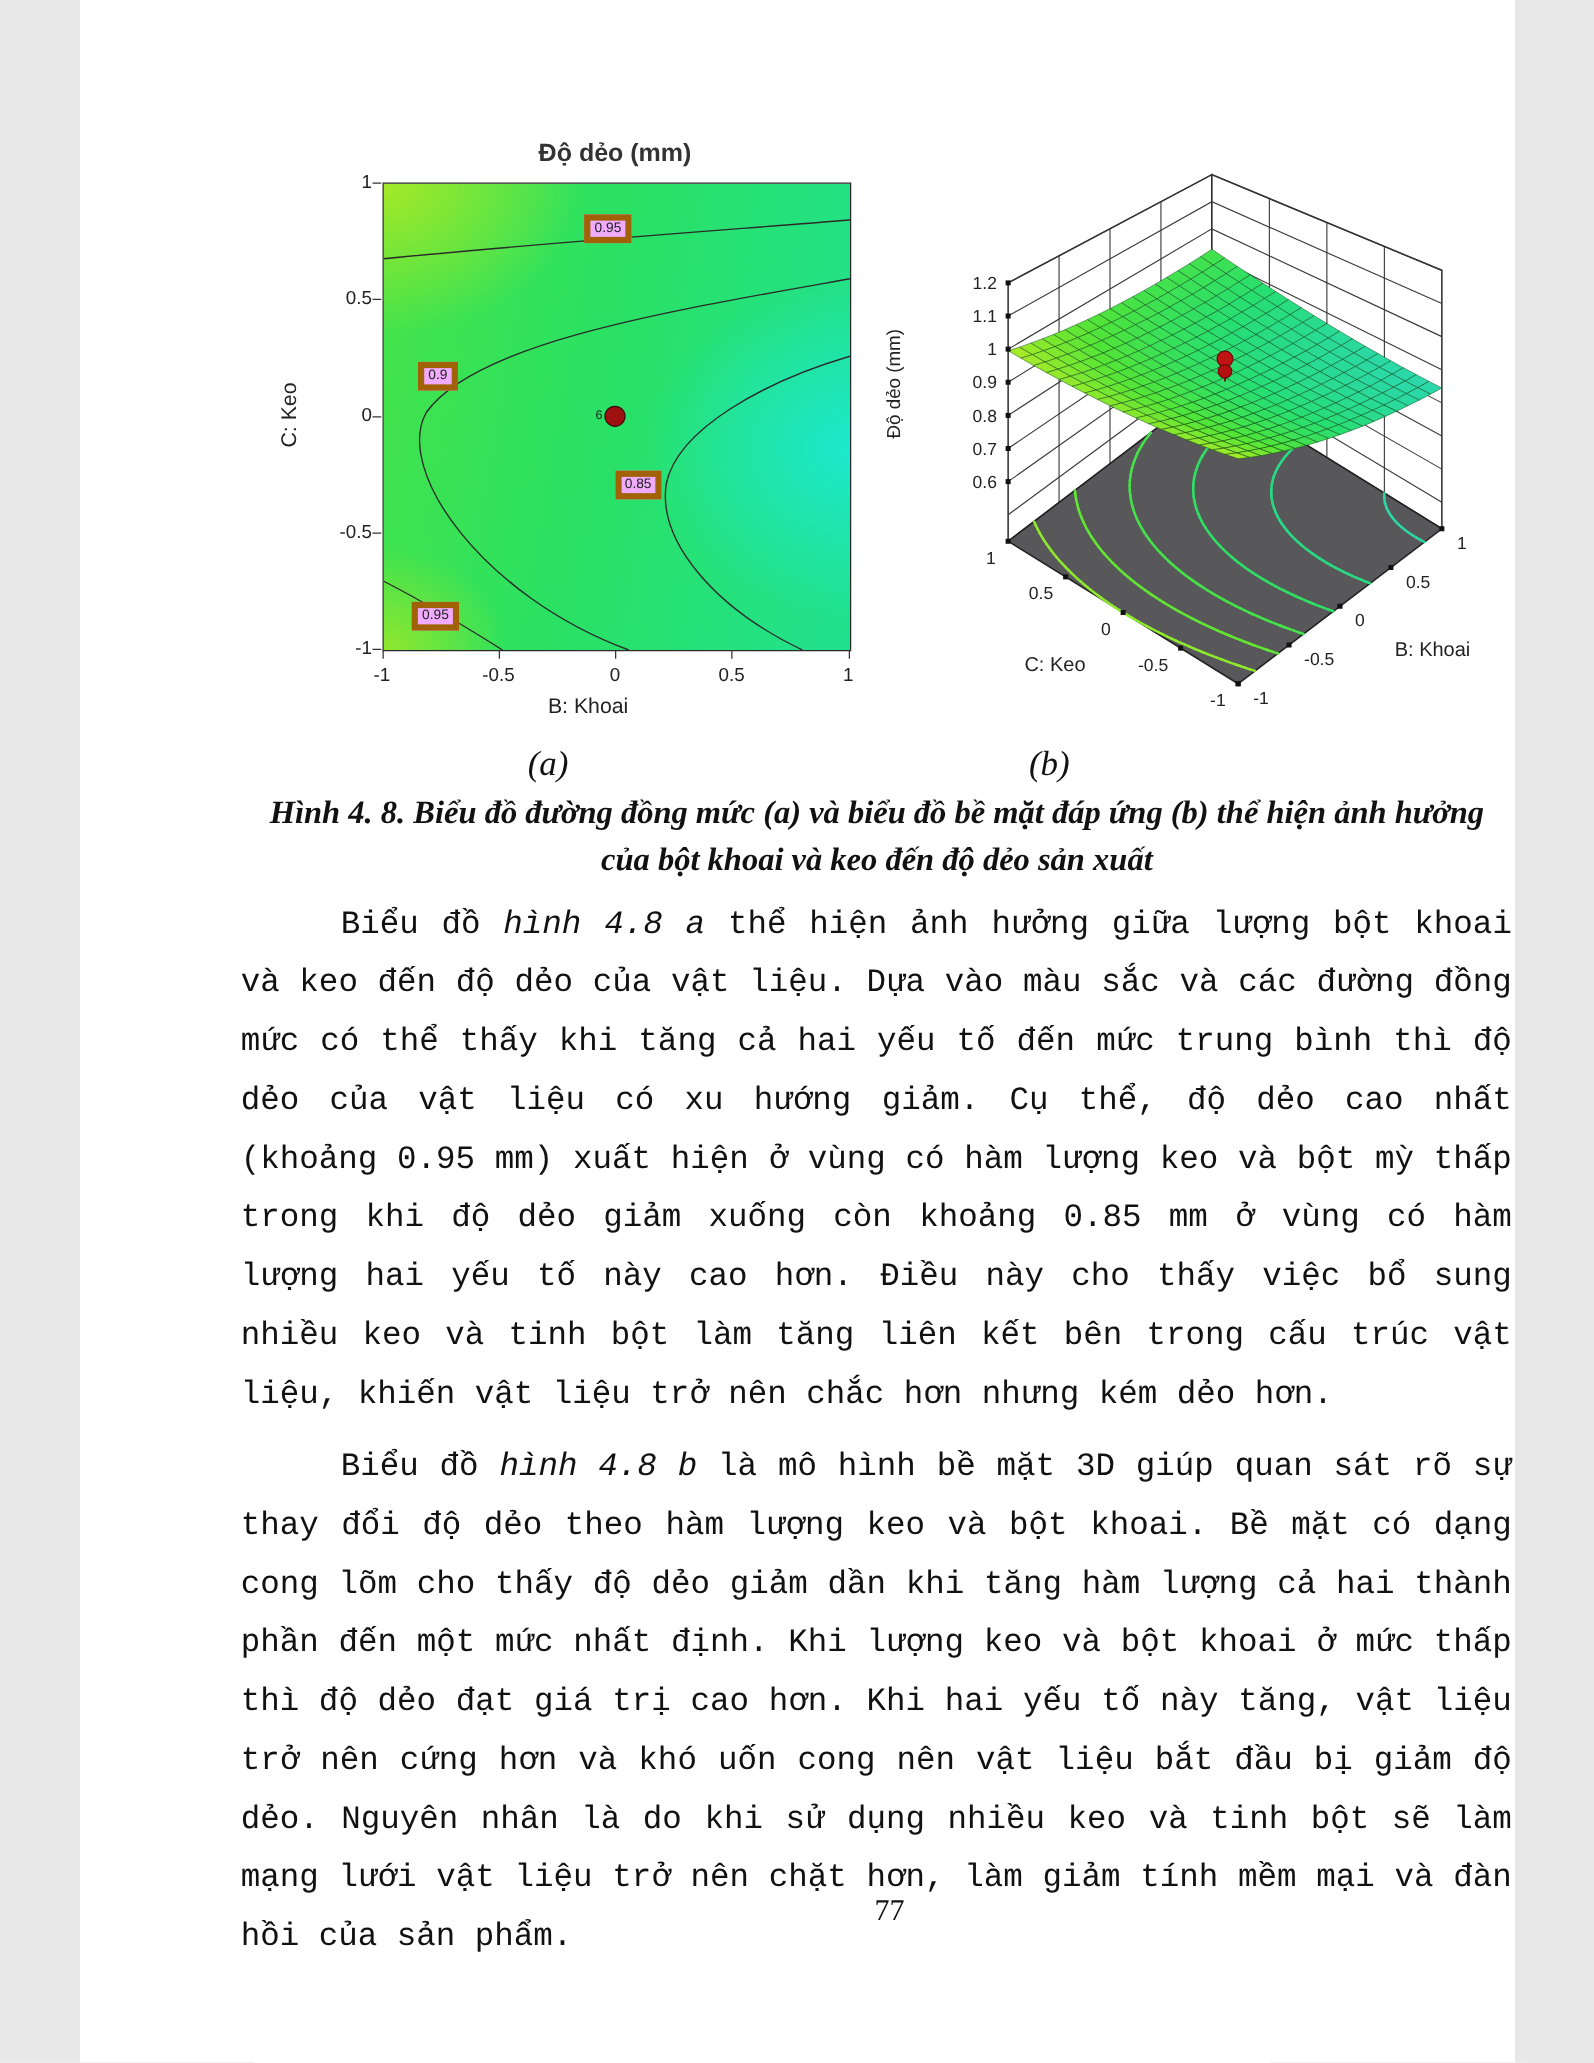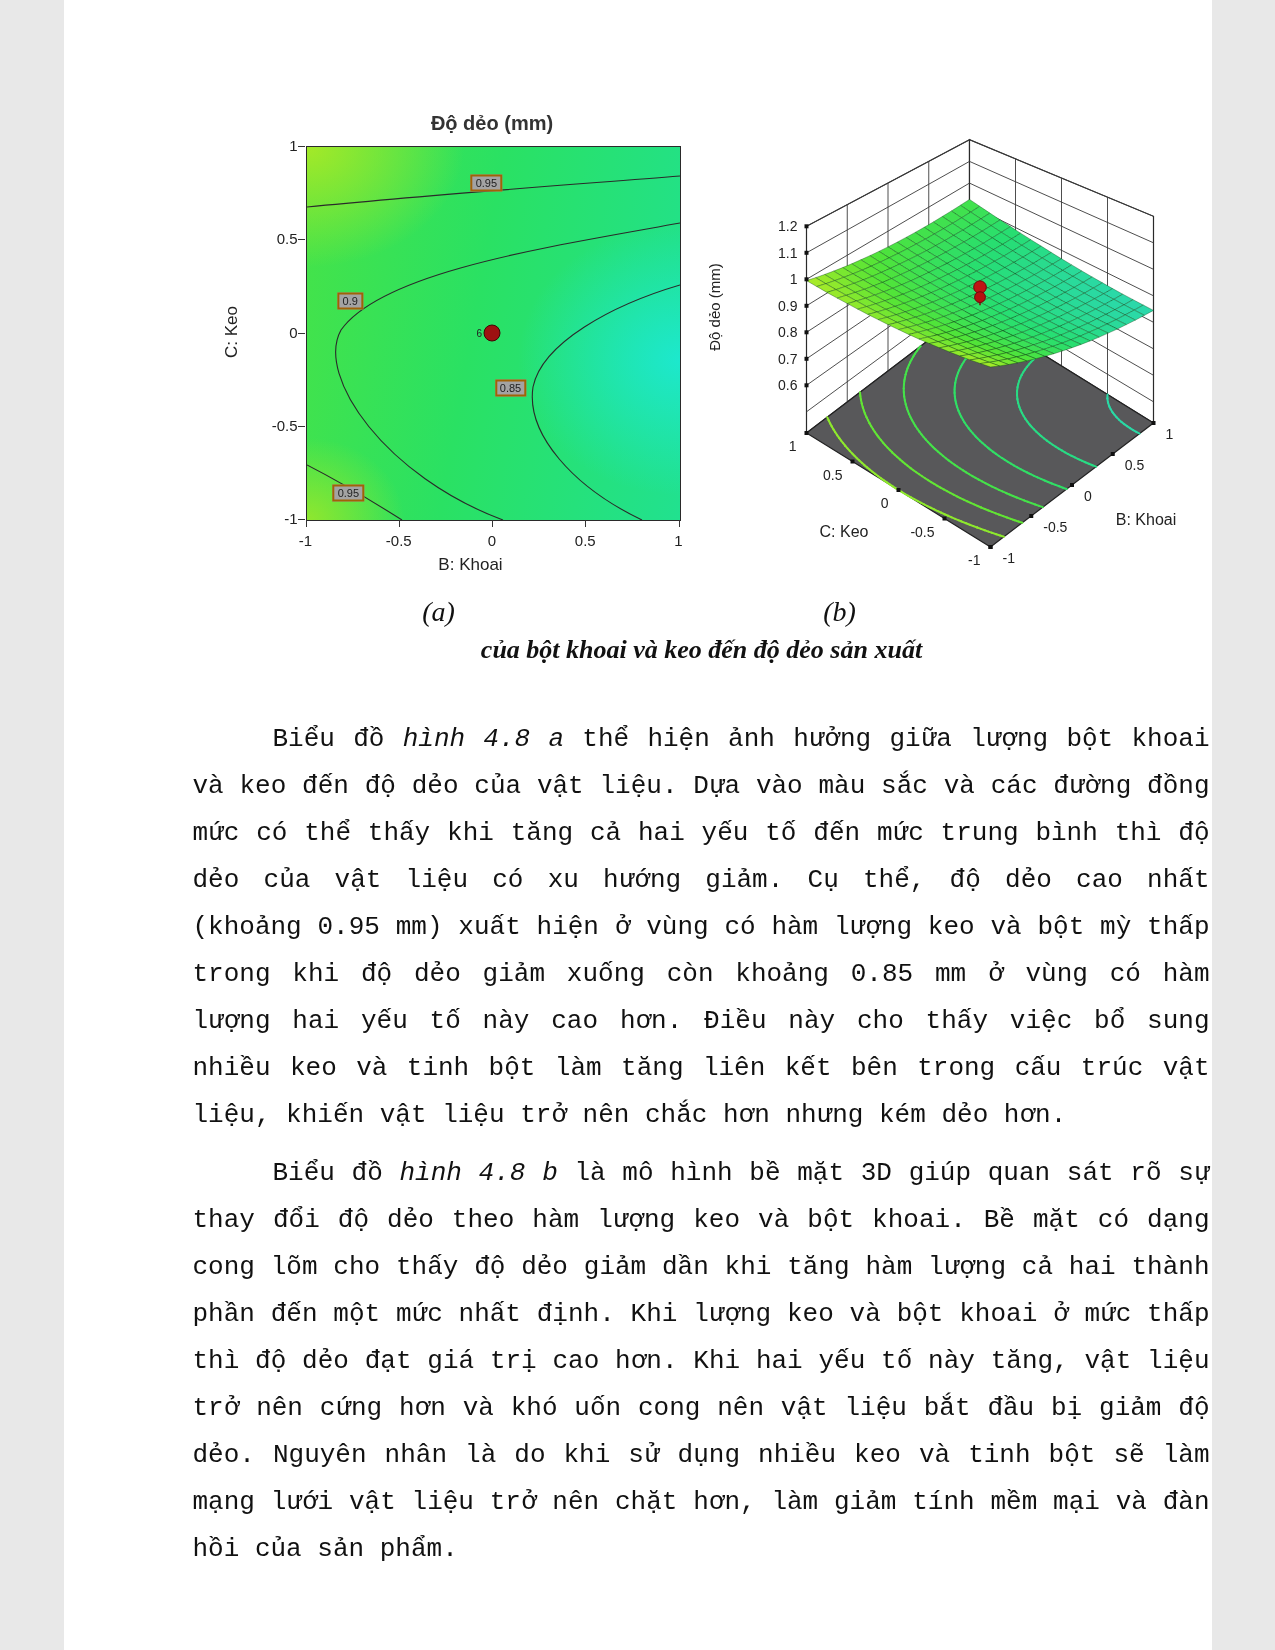--- a/index.html
+++ b/index.html
@@ -11,21 +11,21 @@
   #plotA{position:absolute;left:102px;top:46px;width:373px;height:373px;border:1px solid #2a2a2a;box-sizing:content-box;
     background:
       radial-gradient(ellipse 62% 52% at 100% 57%, #1de8cd 0%, rgba(29,232,205,0) 70%),
       radial-gradient(ellipse 68% 52% at 0% 0%, #a4e928 0%, rgba(164,233,40,0) 62%),
       radial-gradient(ellipse 45% 38% at 0% 100%, #90e72e 0%, rgba(144,231,46,0) 58%),
       linear-gradient(100deg, #46e348 0%, #2ae163 45%, #21e18f 100%);}
   #plotA svg{position:absolute;left:0;top:0;}
   .ctick{position:absolute;background:#333;}
   .cxlab{position:absolute;width:44px;margin-left:-22px;text-align:center;font-size:15px;color:#222;}
   .cylab{position:absolute;width:44px;text-align:right;font-size:15px;color:#222;}
-  .clabel{position:absolute;transform:translate(-50%,-50%);background:#a3a3a3;border:2px solid #a16207;color:#222;
+  .clabel{position:absolute;transform:translate(-50%,-50%);background:#f0abfc;border:5px solid #a16207;color:#222;
           font-size:11px;line-height:13px;padding:0 3px;white-space:nowrap;}
   .cdot{position:absolute;width:15px;height:15px;border-radius:50%;background:#9e1111;border:1px solid #420404;
         transform:translate(-50%,-50%);}
   .cdot6{position:absolute;transform:translate(-100%,-50%);font-size:10px;color:#222;}
   #chartA .ylab{position:absolute;left:28px;top:232px;transform:translate(-50%,-50%) rotate(-90deg);font-size:17px;color:#222;}
   #chartA .xlab{position:absolute;left:102px;top:455px;width:330px;text-align:center;font-size:17px;color:#222;}
   
   #chartB{position:absolute;left:630px;top:85px;width:530px;height:495px;}
   
   .figlab{position:absolute;top:596px;font-size:28px;font-style:italic;transform:translateX(-50%);}
@@ -891,21 +891,23 @@
         <text x="150" y="452" text-anchor="middle" fill="#222" font-family="&quot;Liberation Sans&quot;,sans-serif" font-size="16">C: Keo</text>
         <text x="452" y="440" text-anchor="middle" fill="#222" font-family="&quot;Liberation Sans&quot;,sans-serif" font-size="16">B: Khoai</text>
         <text x="0" y="0" text-anchor="middle" fill="#222" font-family="&quot;Liberation Sans&quot;,sans-serif" font-size="15" transform="translate(26,222) rotate(-90)">Độ dẻo (mm)</text>
       </svg>
   </div>
 
   <div class="figlab" style="left:375px;">(a)</div>
   <div class="figlab" style="left:776px;">(b)</div>
 
   <div id="caption">
+    <div>Hình 4. 8. Biểu đồ đường đồng mức (a) và biểu đồ bề mặt đáp ứng (b) thể hiện ảnh hưởng</div>
     <div>của bột khoai và keo đến độ dẻo sản xuất</div>
   </div>
 
   <div id="bodytext">
     <p><span>Biểu đồ </span><span class="ref-italic">hình 4.8 a</span><span> thể hiện ảnh hưởng giữa lượng bột khoai và keo đến độ dẻo của vật liệu. Dựa vào màu sắc và các đường đồng mức có thể thấy khi tăng cả hai yếu tố đến mức trung bình thì độ dẻo của vật liệu có xu hướng giảm. Cụ thể, độ dẻo cao nhất (khoảng 0.95 mm) xuất hiện ở vùng có hàm lượng keo và bột mỳ thấp trong khi độ dẻo giảm xuống còn khoảng 0.85 mm ở vùng có hàm lượng hai yếu tố này cao hơn. Điều này cho thấy việc bổ sung nhiều keo và tinh bột làm tăng liên kết bên trong cấu trúc vật liệu, khiến vật liệu trở nên chắc hơn nhưng kém dẻo hơn.</span></p>
     <p><span>Biểu đồ </span><span class="ref-italic">hình 4.8 b</span><span> là mô hình bề mặt 3D giúp quan sát rõ sự thay đổi độ dẻo theo hàm lượng keo và bột khoai. Bề mặt có dạng cong lõm cho thấy độ dẻo giảm dần khi tăng hàm lượng cả hai thành phần đến một mức nhất định. Khi lượng keo và bột khoai ở mức thấp thì độ dẻo đạt giá trị cao hơn. Khi hai yếu tố này tăng, vật liệu trở nên cứng hơn và khó uốn cong nên vật liệu bắt đầu bị giảm độ dẻo. Nguyên nhân là do khi sử dụng nhiều keo và tinh bột sẽ làm mạng lưới vật liệu trở nên chặt hơn, làm giảm tính mềm mại và đàn hồi của sản phẩm.</span></p>
   </div>
 
+  <div id="pagenum">77</div>
 </div>
 
 </body></html>

